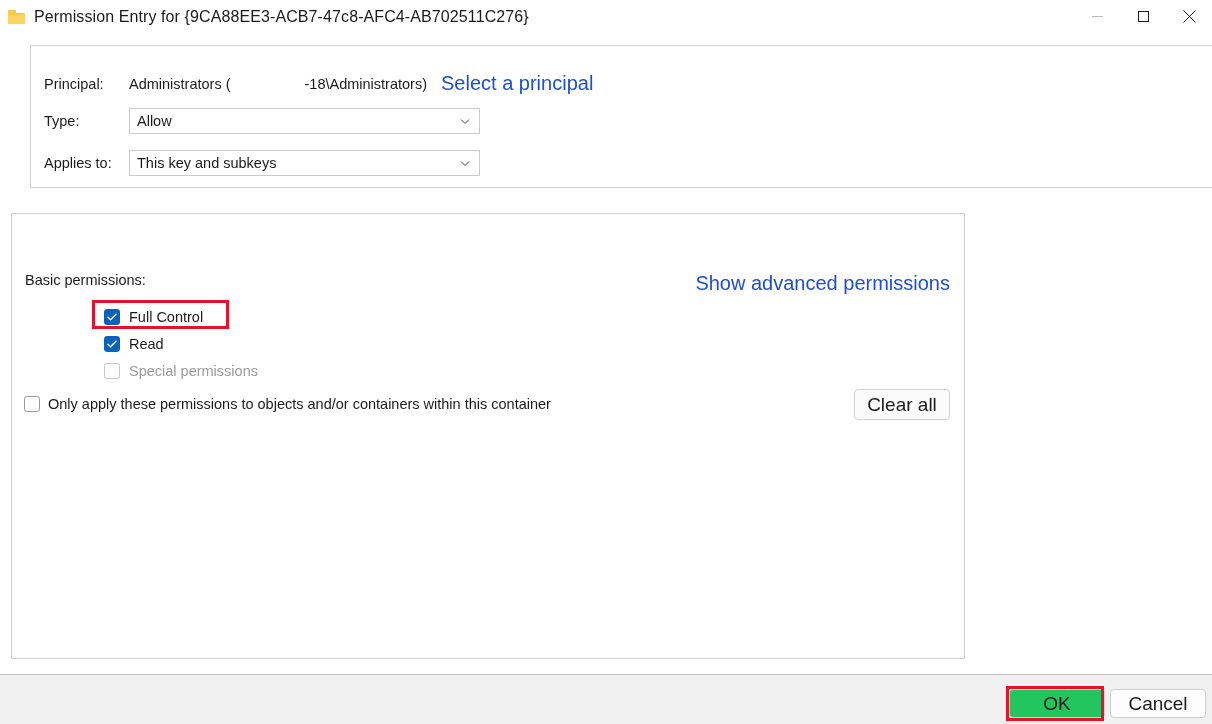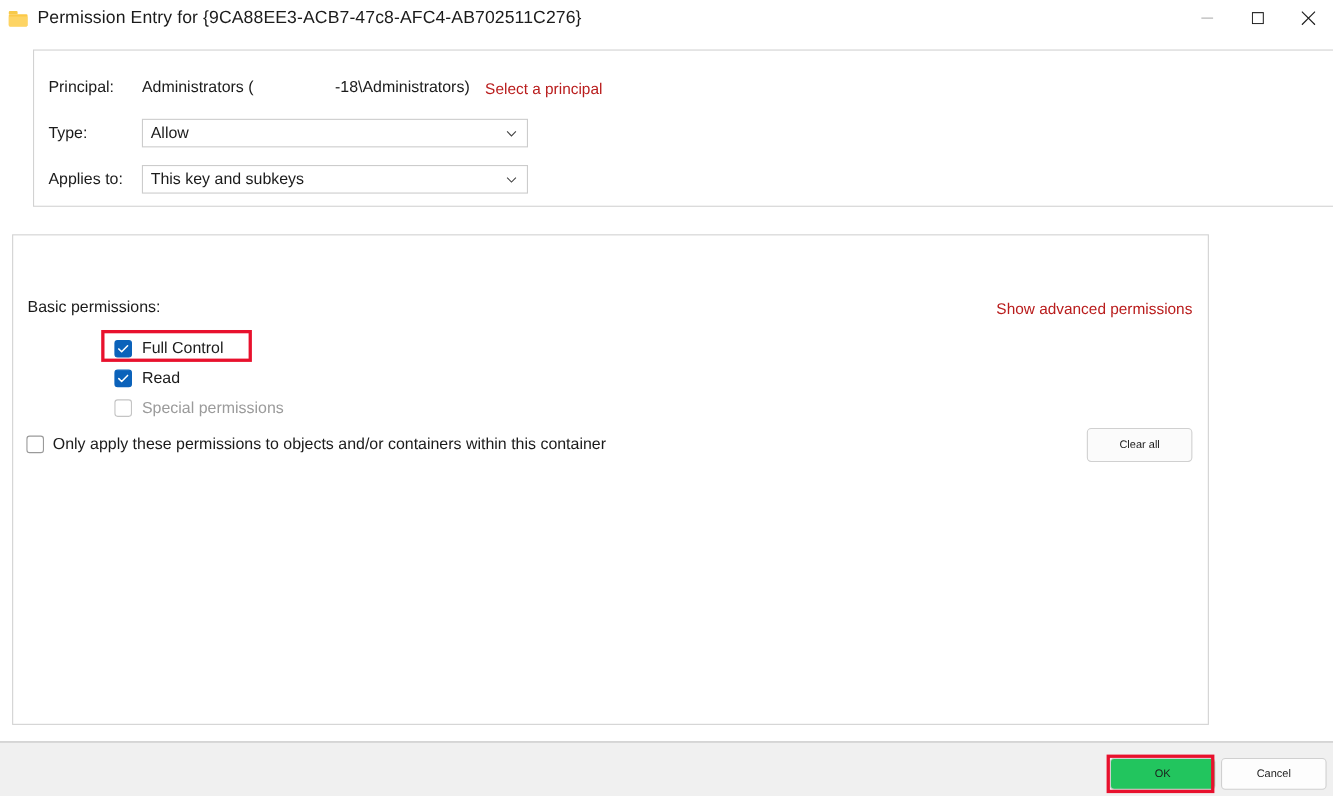--- a/index.html
+++ b/index.html
@@ -98,21 +98,21 @@
     position: absolute;
     border: 1px solid #d2d2d2;
     background: #ffffff;
   }
   #panel-top {
     left: 11px; top: 12px;
     width: 1190px; height: 143px; margin-left: 19px;
   }
   #panel-bottom {
     left: 11px; top: 180px;
-    width: 1088px; height: 446px;
+    width: 954px; height: 446px;
   }
 
   
   .row {
     position: absolute;
     display: flex;
     align-items: center;
   }
   .field-label {
     font-size: 14.5px;
@@ -128,22 +128,22 @@
   .principal-value {
     font-size: 14.5px;
     color: #1b1b1b;
     white-space: pre;
   }
   .principal-redacted {
     display: inline-block;
     width: 74px;
   }
   .link {
-    color: #b91c1c;
-    font-size: 14px;
+    color: #1d4ed8;
+    font-size: 20px;
     text-decoration: none;
     cursor: pointer;
     white-space: nowrap;
   }
 
   .combo {
     position: relative;
     width: 351px;
     height: 26px;
     border: 1px solid #cccccc;
@@ -235,21 +235,21 @@
     white-space: nowrap;
   }
 
   .btn {
     height: 31px;
     min-width: 96px;
     border: 1px solid #d0d0d0;
     background: #fbfbfb;
     border-radius: 4px;
     font-family: "Liberation Sans", sans-serif;
-    font-size: 10px;
+    font-size: 19px;
     color: #1b1b1b;
     cursor: pointer;
     display: flex;
     align-items: center;
     justify-content: center;
   }
 
   #clear-all {
     position: absolute;
     right: 14px; top: 175px;

